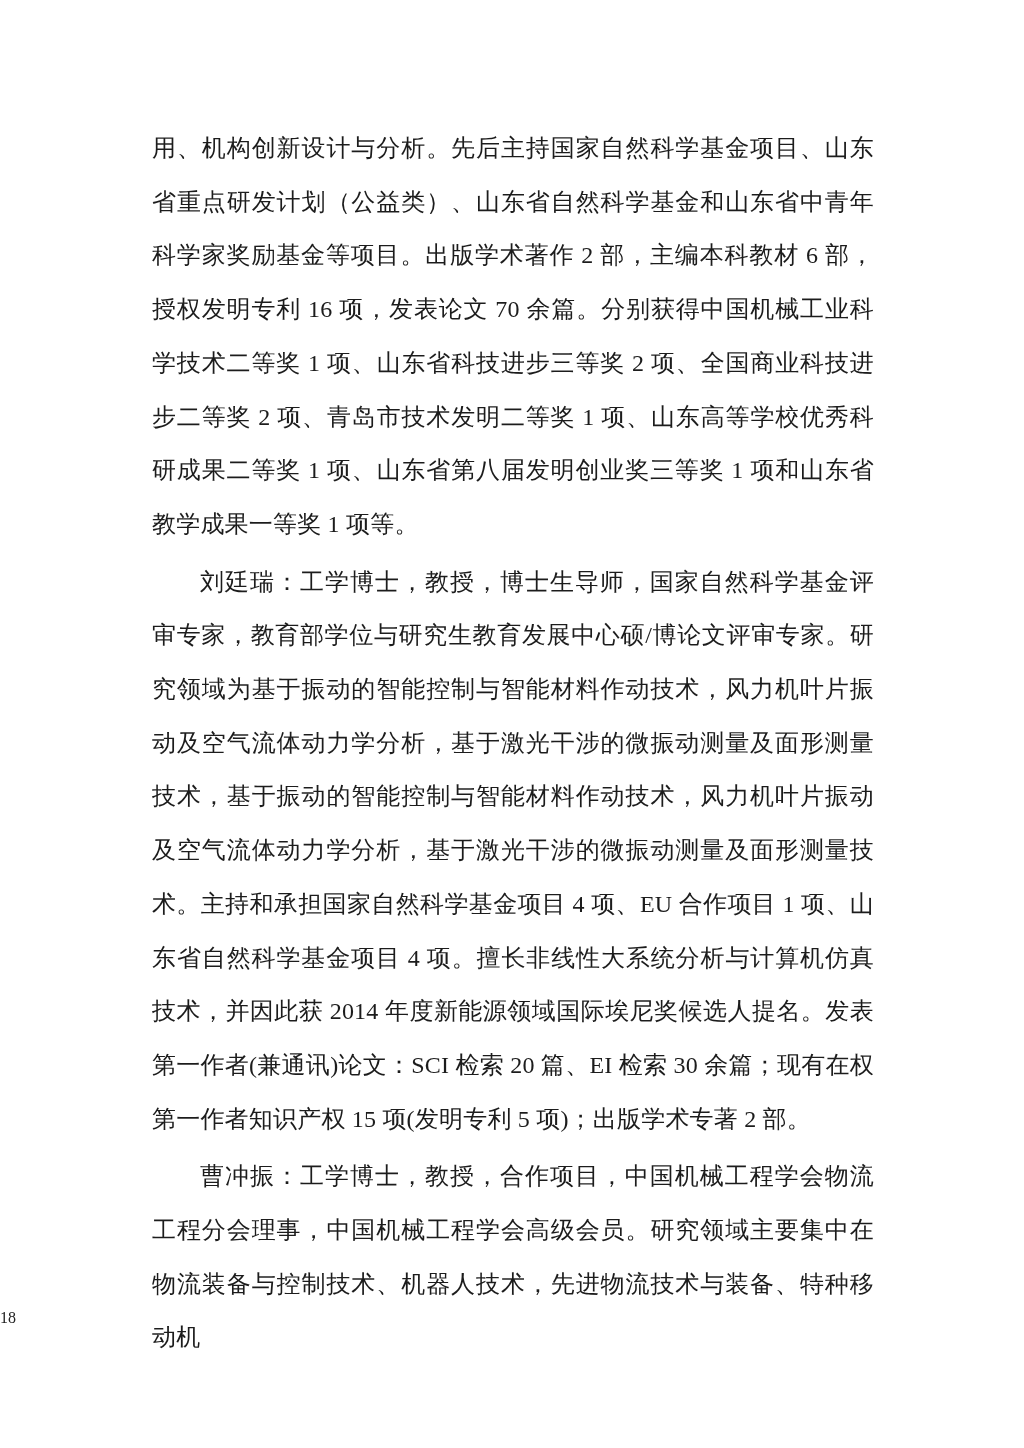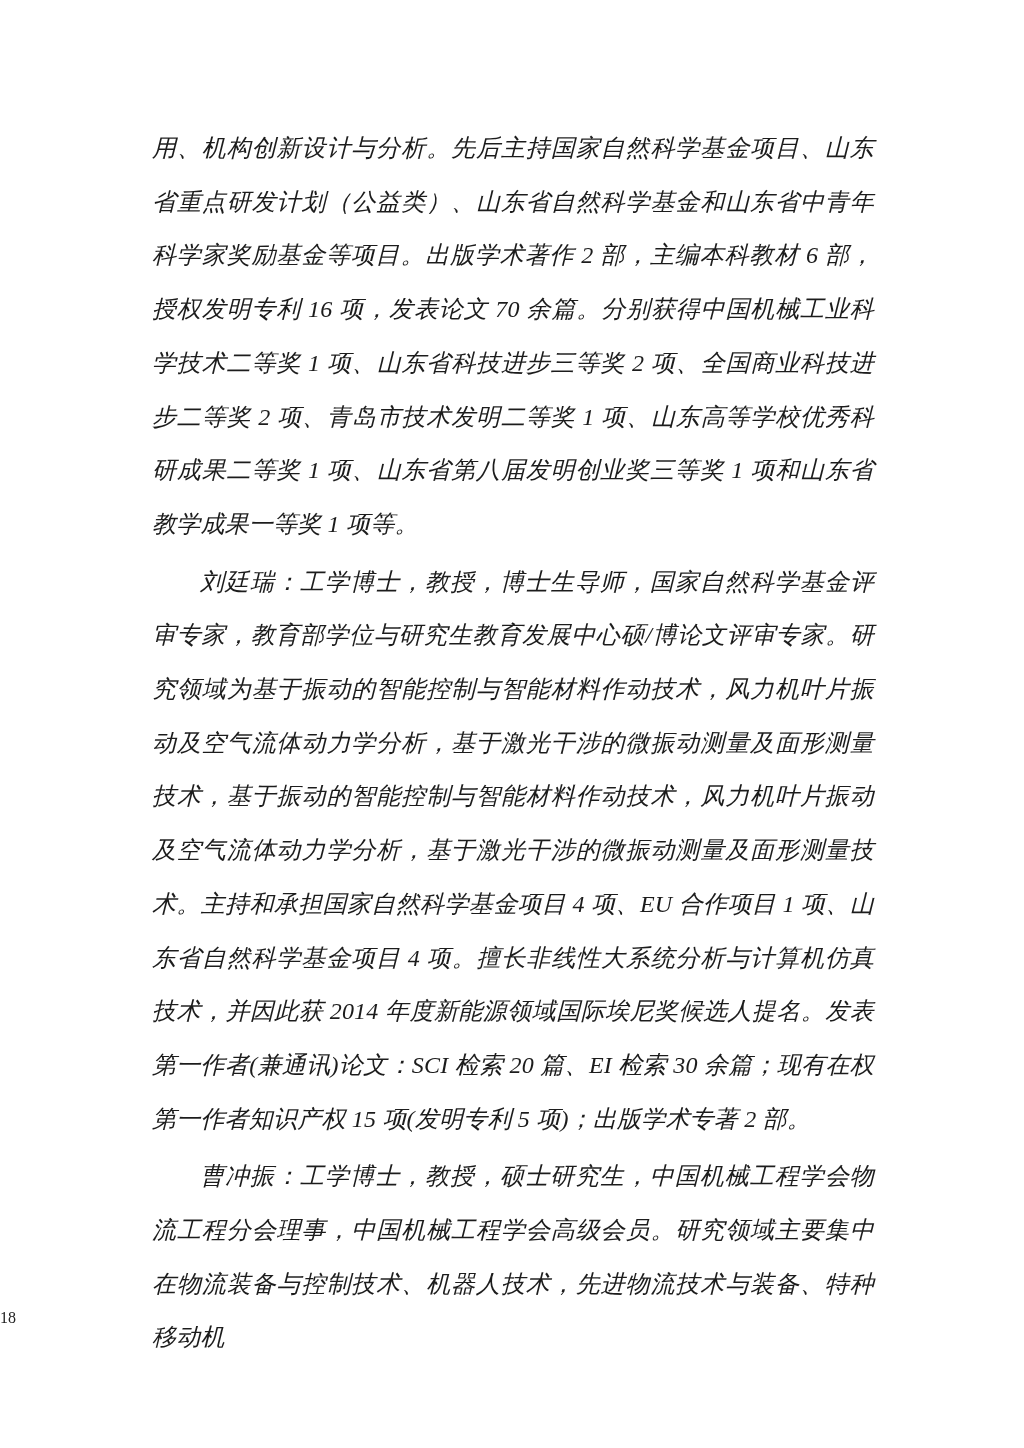--- a/index.html
+++ b/index.html
@@ -23,21 +23,20 @@
     width: 722px;
   }
   p.para {
     margin: 0;
     padding: 0;
     font-size: 24px;
     line-height: 53.7px;
     text-align: justify;
     text-justify: inter-ideograph;
     letter-spacing: 0.2px;
-    font-style: italic;
   }
   p.para + p.para {
     margin-top: 4px;
   }
   p.indent {
     text-indent: 2em;
   }
   .page-number {
     position: absolute;
     top: 1308px;
@@ -50,16 +49,16 @@
     font-family: "Liberation Serif", "DejaVu Serif", serif;
   }
 </style>
 </head>
 <body>
 
 <div class="page">
   <div class="content">
     <p class="para">用、机构创新设计与分析。先后主持国家自然科学基金项目、山东省重点研发计划（公益类）、山东省自然科学基金和山东省中青年科学家奖励基金等项目。出版学术著作 2 部，主编本科教材 6 部，授权发明专利 16 项，发表论文 70 余篇。分别获得中国机械工业科学技术二等奖 1 项、山东省科技进步三等奖 2 项、全国商业科技进步二等奖 2 项、青岛市技术发明二等奖 1 项、山东高等学校优秀科研成果二等奖 1 项、山东省第八届发明创业奖三等奖 1 项和山东省教学成果一等奖 1 项等。</p>
     <p class="para indent">刘廷瑞：工学博士，教授，博士生导师，国家自然科学基金评审专家，教育部学位与研究生教育发展中心硕/博论文评审专家。研究领域为基于振动的智能控制与智能材料作动技术，风力机叶片振动及空气流体动力学分析，基于激光干涉的微振动测量及面形测量技术，基于振动的智能控制与智能材料作动技术，风力机叶片振动及空气流体动力学分析，基于激光干涉的微振动测量及面形测量技术。主持和承担国家自然科学基金项目 4 项、EU 合作项目 1 项、山东省自然科学基金项目 4 项。擅长非线性大系统分析与计算机仿真技术，并因此获 2014 年度新能源领域国际埃尼奖候选人提名。发表第一作者(兼通讯)论文：SCI 检索 20 篇、EI 检索 30 余篇；现有在权第一作者知识产权 15 项(发明专利 5 项)；出版学术专著 2 部。</p>
-    <p class="para indent">曹冲振：工学博士，教授，硕士研究生，中国机械工程学会物流工程分会理事，中国机械工程学会高级会员。研究领域主要集中在物流装备与控制技术、机器人技术，先进物流技术与装备、特种移动机</p>
+    <p class="para indent">曹冲振：工学博士，教授，合作项目，中国机械工程学会物流工程分会理事，中国机械工程学会高级会员。研究领域主要集中在物流装备与控制技术、机器人技术，先进物流技术与装备、特种移动机</p>
   </div>
   <div class="page-number">18</div>
 </div>
 
 </body></html>

